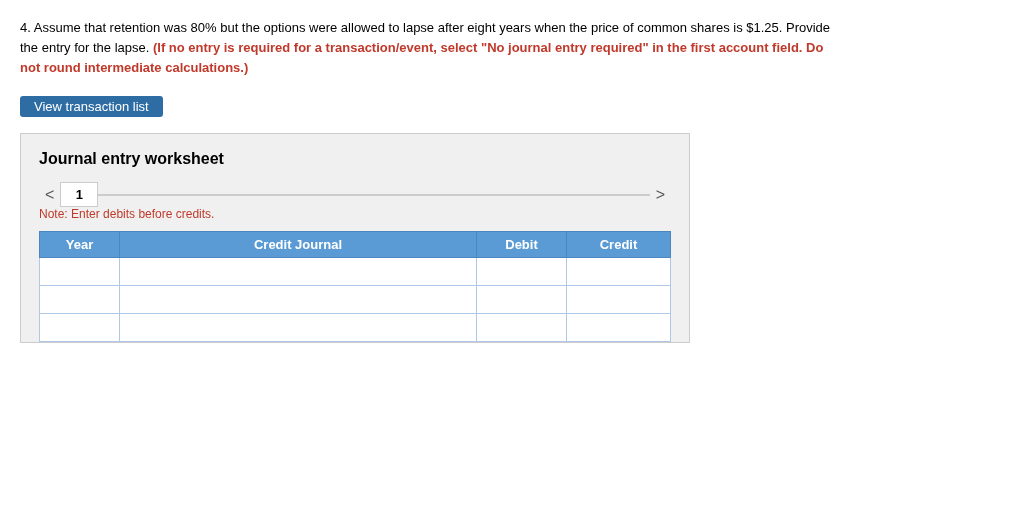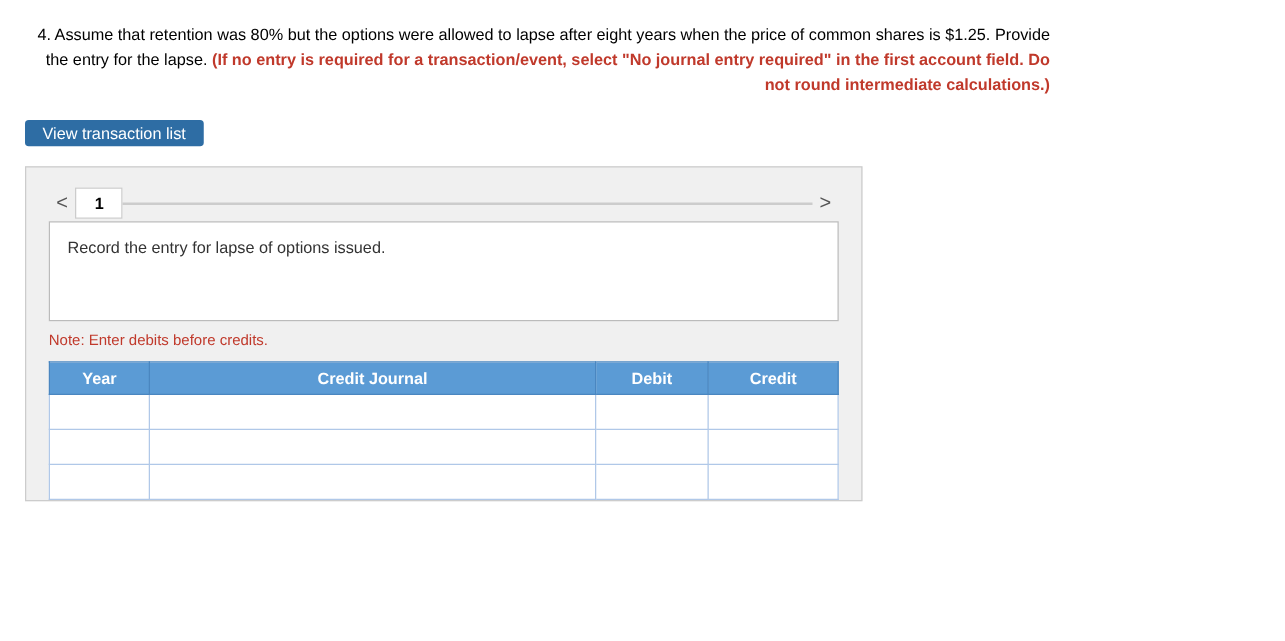--- a/index.html
+++ b/index.html
@@ -7,21 +7,20 @@
       font-family: Arial, sans-serif;
       font-size: 13px;
       background: #fff;
       color: #000;
       padding: 18px 20px;
     }
     .question-text {
       line-height: 1.55;
       margin-bottom: 18px;
       max-width: 820px;
-      text-align: right;
     }
     .question-text .bold-red {
       color: #c0392b;
       font-weight: bold;
     }
     .btn-transaction {
       background: #2e6da4;
       color: #fff;
       border: none;
       padding: 3px 14px;
@@ -140,29 +139,29 @@
     <span>4.</span>
     <span>Assume that retention was 80% but the options were allowed to lapse after eight years when the price of common shares is $1.25. Provide the entry for the lapse.</span>
     <span> </span>
     <span class="bold-red">(If no entry is required for a transaction/event, select "No journal entry required" in the first account field. Do not round intermediate calculations.)</span>
   </p>
 </div>
 
 <button class="btn-transaction">View transaction list</button>
 
 <div class="worksheet-container">
+  <div class="worksheet-title">Journal entry worksheet</div>
 
   <div class="tab-nav">
     <span class="nav-arrow">&lt;</span>
     <div class="tab-box">1</div>
     <div class="tab-line"></div>
     <span class="nav-arrow-right">&gt;</span>
   </div>
 
-  <div class="entry-description-box">Record the entry for lapse of options issued.</div>
 
   <p class="note-text">Note: Enter debits before credits.</p>
 
   <table class="journal-table">
     <thead>
       <tr>
         <th class="year-col">Year</th>
         <th class="journal-col">Credit Journal</th>
         <th class="debit-col">Debit</th>
         <th class="credit-col">Credit</th>

